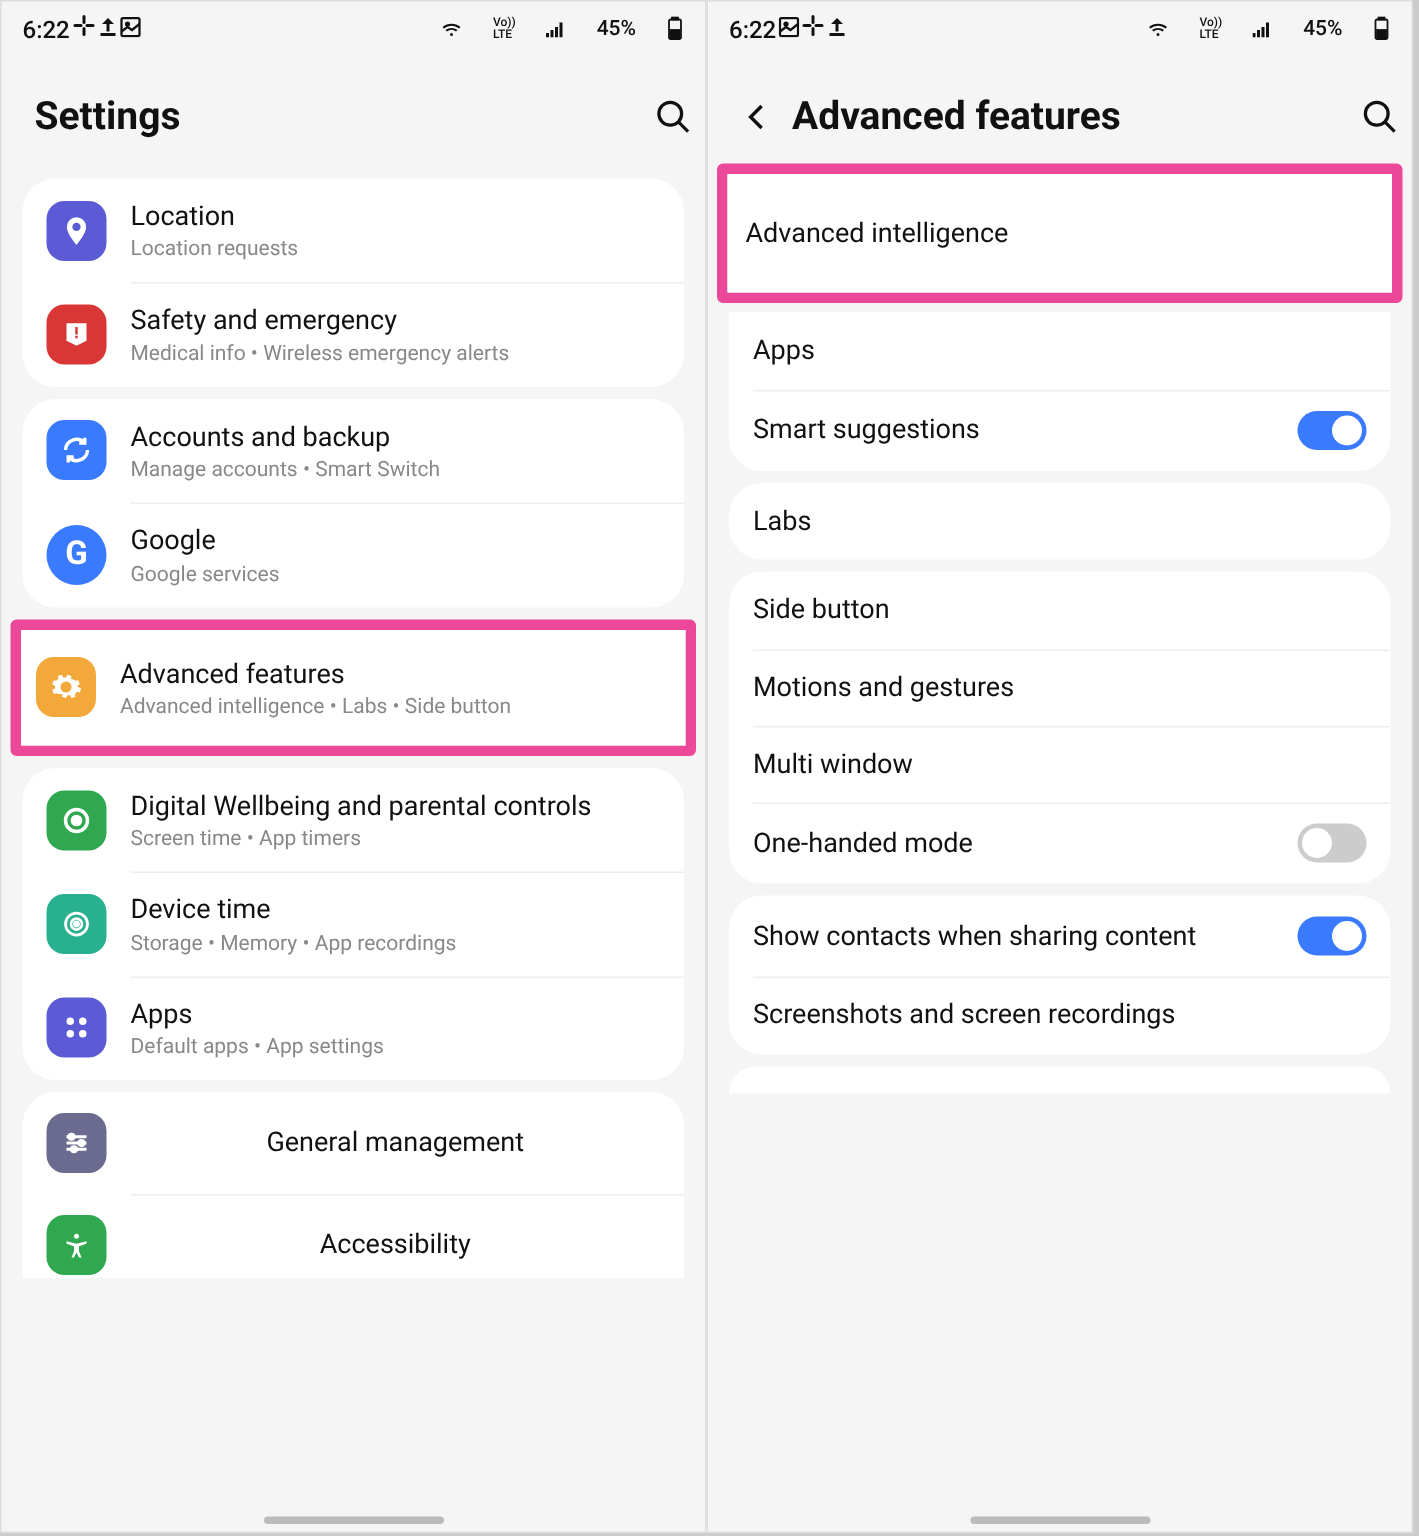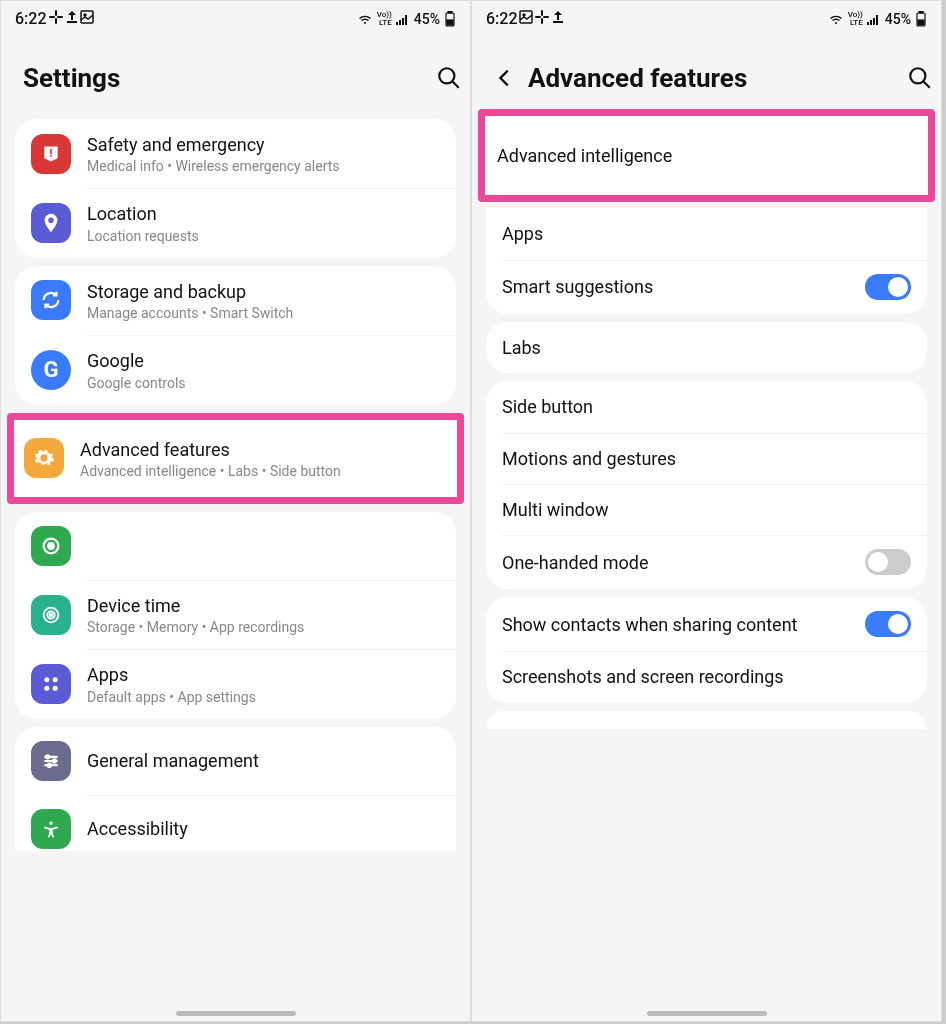--- a/index.html
+++ b/index.html
@@ -6,22 +6,22 @@
   html, body { width: 946px; height: 1024px; font-family: -apple-system, Roboto, "Segoe UI", sans-serif; }
   body { display: flex; background: #ccc; }
   .phone {
     width: 471px; height: 1022px; background: #f5f5f5; border: 1px solid #ddd;
     position: relative; overflow: hidden;
   }
   .statusbar {
     display: flex; justify-content: space-between; align-items: center;
     padding: 8px 14px; font-size: 16px; font-weight: 500; color: #111;
   }
-  .sb-left { display: flex; gap: 1px; }
-  .sb-right { display: flex; gap: 4px; align-items: center; font-size: 14px; text-align: right; }
+  .sb-left { display: flex; gap: 1px; align-items: center; }
+  .sb-right { display: flex; gap: 20px; align-items: center; font-size: 14px; }
   .sb-right span { display: inline-flex; align-items: center; }
   .header {
     display: flex; align-items: center; justify-content: space-between;
     padding: 26px 8px 18px 22px;
   }
   .header h1 { font-size: 26px; font-weight: 700; color: #111; }
   .back-btn { margin-right: 12px; display: inline-flex; }
   .header-left { display: flex; align-items: center; }
   .search-btn { display: inline-flex; }
   .group {
@@ -136,65 +136,65 @@
     <span class="search-btn">
       <svg width="26" height="26" viewBox="0 0 24 24" fill="none" stroke="#111" stroke-width="2">
           <circle cx="10" cy="10" r="7"></circle>
           <line x1="15" y1="15" x2="21" y2="21"></line>
         </svg>
     </span>
   </div>
 
   <div class="group">
     <div class="row">
+      <div class="icon-wrap" style="background:#5b5bd6">
+        <svg width="22" height="22" viewBox="0 0 24 24" fill="#fff">
+            <path d="M12 2a7 7 0 017 7c0 5-7 13-7 13S5 14 5 9a7 7 0 017-7zm0 4a3 3 0 100 6 3 3 0 000-6z"></path>
+          </svg>
+      </div>
+      <div class="txt">
+        <div class="title">Location</div>
+        <div class="sub">Location requests</div>
+      </div>
+    </div>
+    <div class="row">
       <div class="icon-wrap" style="background:#d93636">
         <svg width="20" height="20" viewBox="0 0 24 24" fill="#fff">
             <path d="M4 3h16v14l-8 4-8-4z"></path>
             <rect x="11" y="6" width="2" height="6" fill="#d93636"></rect>
             <rect x="11" y="13" width="2" height="2" fill="#d93636"></rect>
           </svg>
       </div>
       <div class="txt">
         <div class="title">Safety and emergency</div>
         <div class="sub">Medical info  •  Wireless emergency alerts</div>
       </div>
     </div>
-    <div class="row">
-      <div class="icon-wrap" style="background:#5b5bd6">
-        <svg width="22" height="22" viewBox="0 0 24 24" fill="#fff">
-            <path d="M12 2a7 7 0 017 7c0 5-7 13-7 13S5 14 5 9a7 7 0 017-7zm0 4a3 3 0 100 6 3 3 0 000-6z"></path>
-          </svg>
-      </div>
-      <div class="txt">
-        <div class="title">Location</div>
-        <div class="sub">Location requests</div>
-      </div>
-    </div>
   </div>
 
   <div class="group">
     <div class="row">
       <div class="icon-wrap" style="background:#3a7afe">
         <svg width="22" height="22" viewBox="0 0 24 24" fill="none" stroke="#fff" stroke-width="2.5">
             <path d="M4 12a8 8 0 0114-5M20 12a8 8 0 01-14 5"></path>
             <path d="M18 3v4h-4M6 21v-4h4" fill="#fff"></path>
           </svg>
       </div>
       <div class="txt">
-        <div class="title">Storage and backup</div>
+        <div class="title">Accounts and backup</div>
         <div class="sub">Manage accounts  •  Smart Switch</div>
       </div>
     </div>
     <div class="row">
       <div class="icon-wrap circle" style="background:#3a7afe">
         <span style="font-weight:700;font-size:22px;color:#fff">G</span>
       </div>
       <div class="txt">
         <div class="title">Google</div>
-        <div class="sub">Google controls</div>
+        <div class="sub">Google services</div>
       </div>
     </div>
   </div>
 
   <div class="highlight hl-left">
     <div style="background:#fff;" class="row">
       <div class="icon-wrap" style="background:#f2a83b">
         <svg width="22" height="22" viewBox="0 0 24 24" fill="#fff">
             <path d="M12 8a4 4 0 100 8 4 4 0 000-8zm9 4l2 1-1 3-2-.5a8 8 0 01-1.5 1.5l.5 2-3 1-1-2h-2l-1 2-3-1 .5-2A8 8 0 015 16.5L3 17l-1-3 2-1v-2l-2-1 1-3 2 .5A8 8 0 016.5 6L6 4l3-1 1 2h2l1-2 3 1-.5 2A8 8 0 0119 7.5l2-.5 1 3-2 1z"></path>
           </svg>
@@ -206,20 +206,24 @@
     </div>
   </div>
 
   <div class="group">
     <div class="row">
       <div class="icon-wrap" style="background:#2fa84f">
         <svg width="22" height="22" viewBox="0 0 24 24" fill="none" stroke="#fff" stroke-width="2.5">
             <circle cx="12" cy="12" r="8"></circle>
             <circle cx="12" cy="12" r="3" fill="#fff"></circle>
           </svg>
+      </div>
+      <div class="txt">
+        <div class="title">Digital Wellbeing and parental controls</div>
+        <div class="sub">Screen time  •  App timers</div>
       </div>
     </div>
     <div class="row">
       <div class="icon-wrap" style="background:#29b08e">
         <svg width="22" height="22" viewBox="0 0 24 24" fill="none" stroke="#fff" stroke-width="2">
             <circle cx="12" cy="12" r="8"></circle>
             <circle cx="12" cy="12" r="4"></circle>
             <circle cx="12" cy="12" r="1.5" fill="#fff"></circle>
           </svg>
       </div>
@@ -237,21 +241,21 @@
             <circle cx="17" cy="17" r="3"></circle>
           </svg>
       </div>
       <div class="txt">
         <div class="title">Apps</div>
         <div class="sub">Default apps  •  App settings</div>
       </div>
     </div>
   </div>
 
-  <div class="group" style="margin-bottom:0;border-radius:22px 22px 0 0;">
+  <div class="group" style="margin-bottom:0;border-radius:22px 22px 0 0;text-align:center;">
     <div class="row">
       <div class="icon-wrap" style="background:#6b6b8f">
         <svg width="20" height="20" viewBox="0 0 24 24" fill="none" stroke="#fff" stroke-width="2.5">
             <line x1="4" y1="7" x2="20" y2="7"></line>
             <line x1="4" y1="12" x2="20" y2="12"></line>
             <line x1="4" y1="17" x2="20" y2="17"></line>
             <circle cx="8" cy="7" r="2" fill="#fff"></circle>
             <circle cx="16" cy="12" r="2" fill="#fff"></circle>
             <circle cx="10" cy="17" r="2" fill="#fff"></circle>
           </svg>

